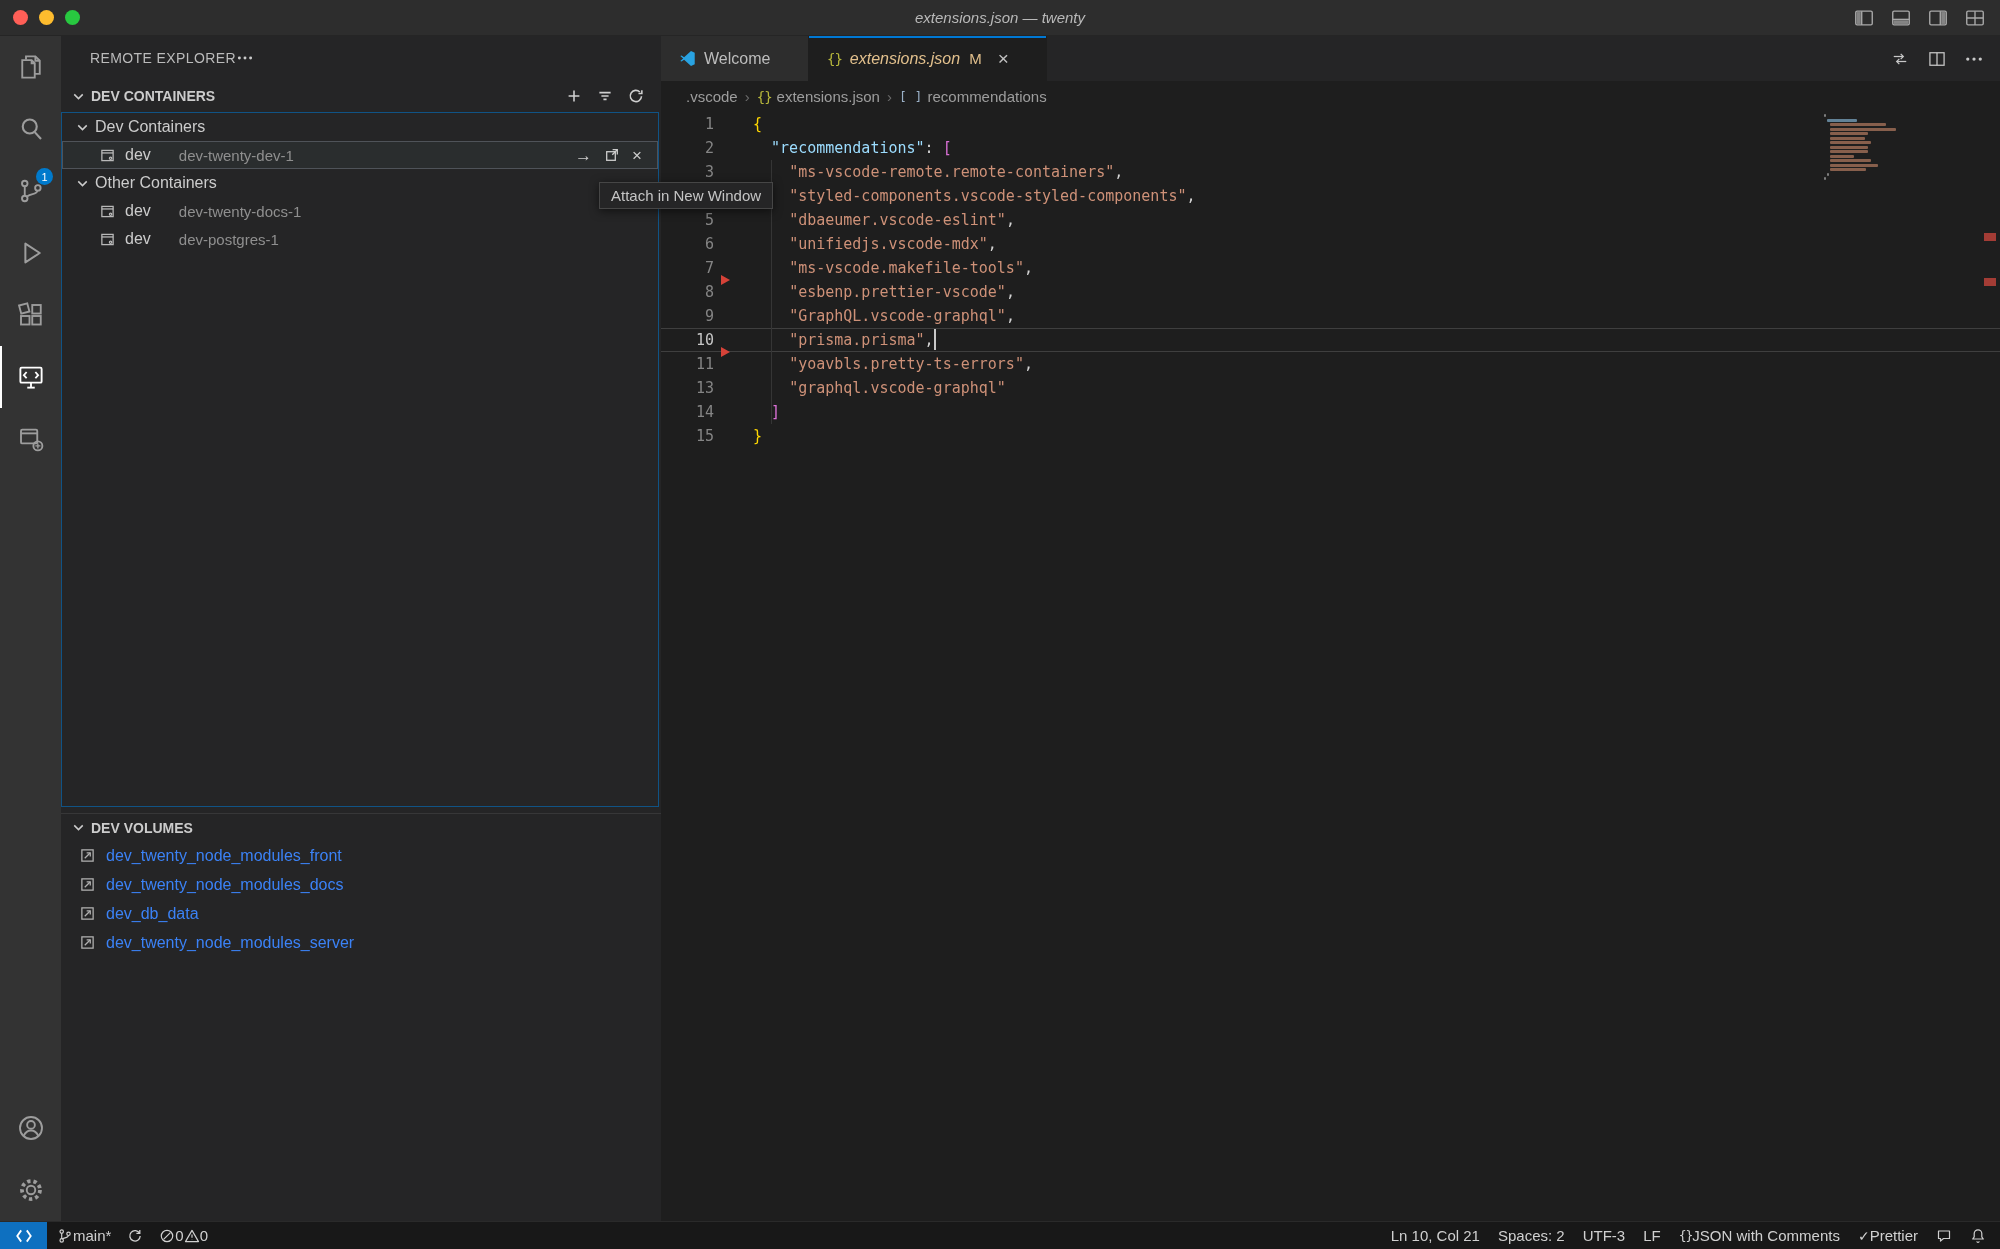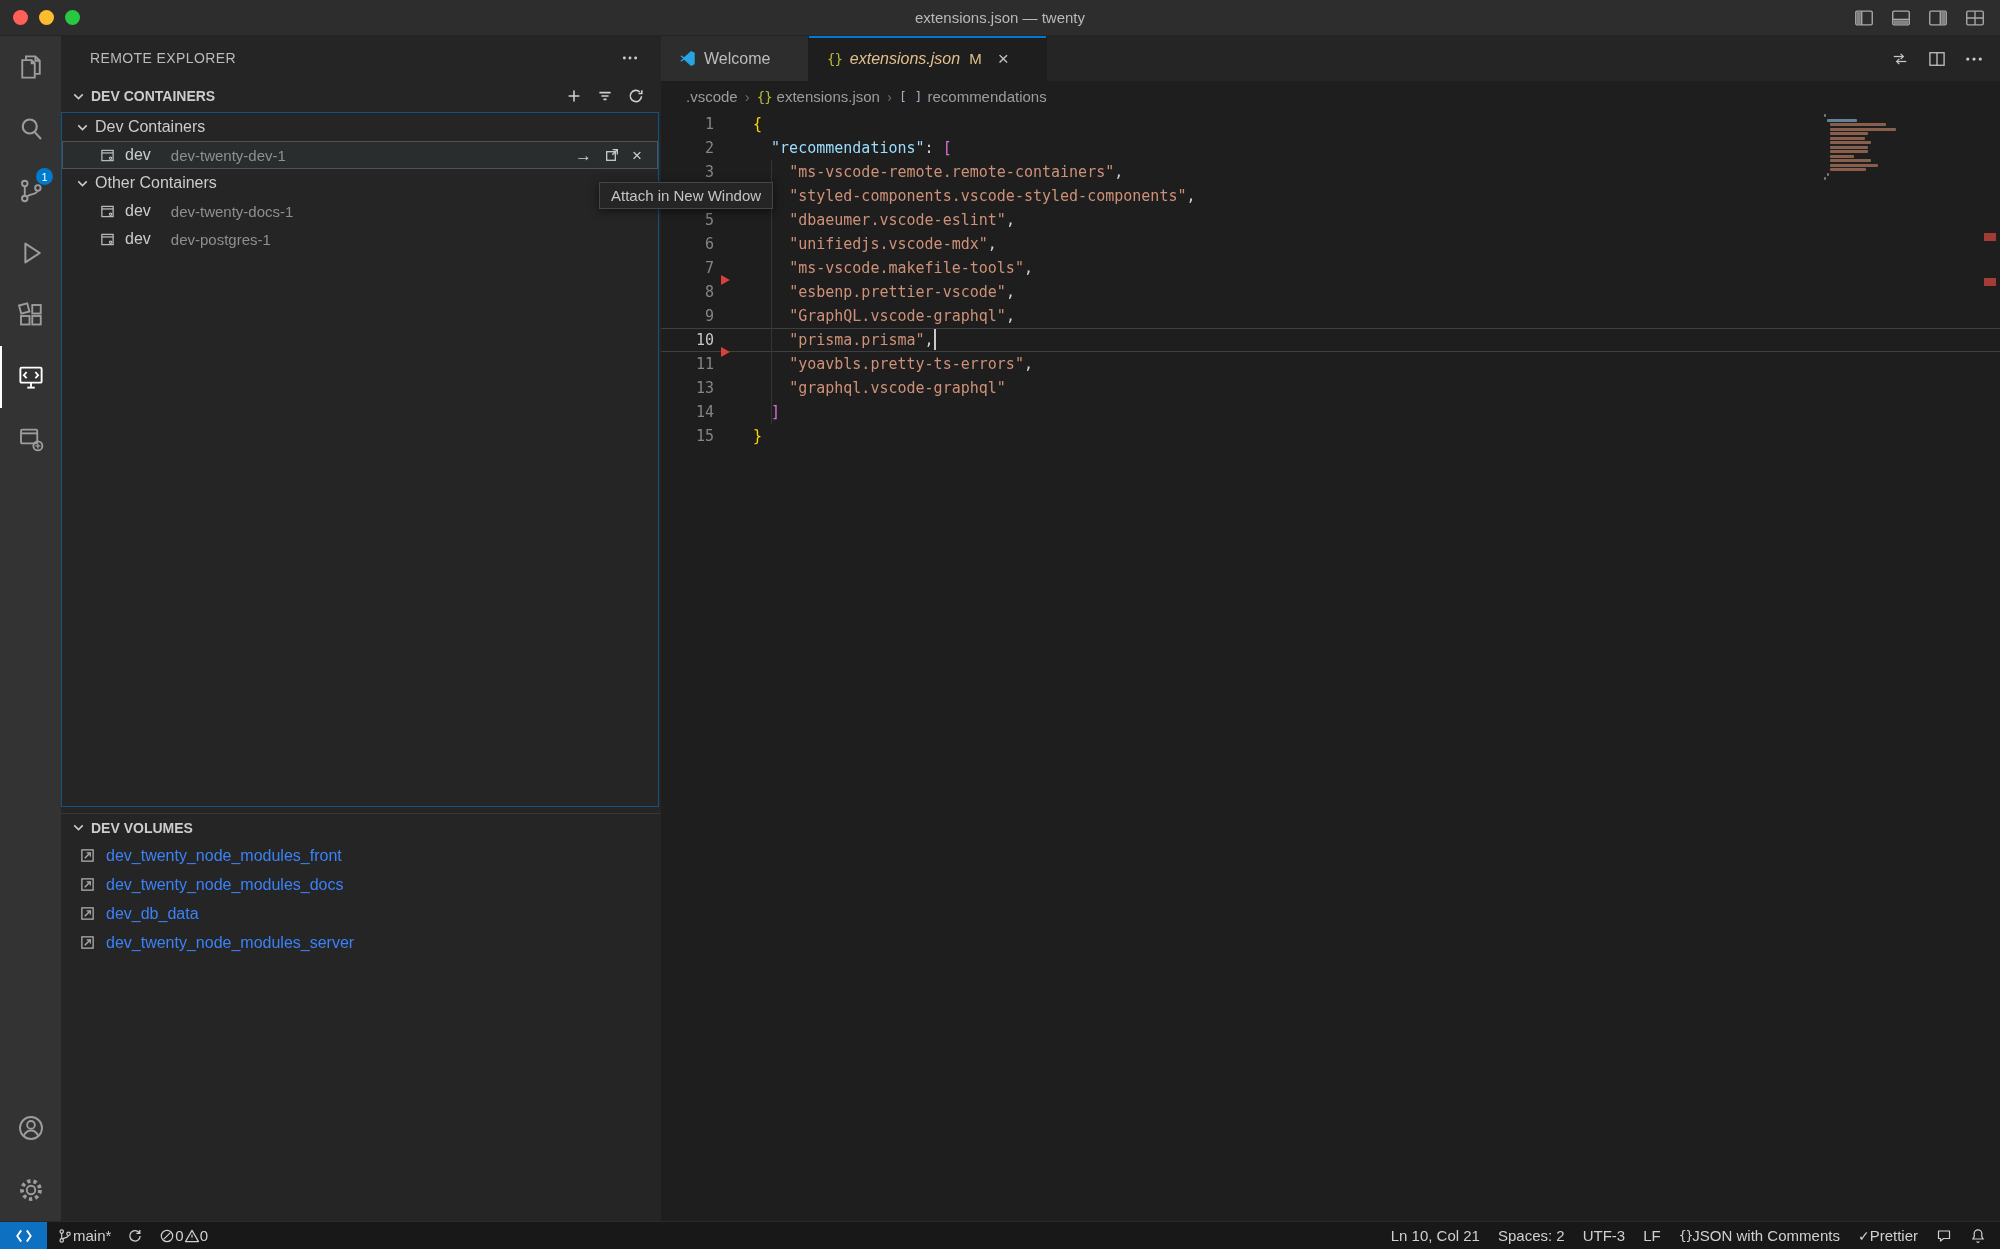--- a/index.html
+++ b/index.html
@@ -12,47 +12,47 @@
   .ic { display:inline-flex; align-items:center; justify-content:center; }
   .ic svg { width:100%; height:100%; display:block; }
   .s16{width:16px;height:16px}.s17{width:17px;height:17px}.s18{width:18px;height:18px}
   .s20{width:20px;height:20px}.s22{width:22px;height:22px}
 
   
   .titlebar{position:absolute;top:0;left:0;width:2000px;height:36px;background:#2d2d2d;border-bottom:1px solid #252525;}
   .traffic{position:absolute;left:13px;top:10px;display:flex;gap:11px;}
   .tl{width:15px;height:15px;border-radius:50%;}
   .tl.r{background:#ff5f57}.tl.y{background:#febc2e}.tl.g{background:#28c840}
-  .win-title{position:absolute;left:0;right:0;top:0;height:36px;line-height:36px;text-align:center;color:#b9b9b9;font-size:15px;}
+  .win-title{position:absolute;left:0;right:0;top:0;height:36px;line-height:36px;text-align:center;color:#b9b9b9;font-size:15px;font-style:italic;}
   .tb-actions{position:absolute;right:14px;top:7px;display:flex;gap:15px;color:#a9a9a9;}
 
   
   .activitybar{position:absolute;left:0;top:36px;bottom:28px;width:61px;background:#333333;display:flex;flex-direction:column;justify-content:space-between;}
   .ab-item{width:61px;height:62px;display:flex;align-items:center;justify-content:center;color:#9d9d9d;position:relative;cursor:pointer;}
   .ab-item.active{color:#ffffff;border-left:2px solid #ffffff;padding-right:2px;}
   .ab-item .icw{width:30px;height:30px;display:inline-flex;}
   .ab-item .icw svg{width:100%;height:100%;}
   .ab-badge{position:absolute;right:8px;top:8px;min-width:17px;height:17px;border-radius:9px;background:#007acc;color:#fff;
     font-size:11px;display:flex;align-items:center;justify-content:center;padding:0 3px;}
 
   
   .sidebar{position:absolute;left:61px;top:36px;bottom:28px;width:600px;background:#252526;color:#ccc;}
-  .sb-header{position:absolute;top:0;left:0;right:0;height:44px;display:flex;align-items:center;justify-content:space-between;padding:0 22px 0 29px;}
+  .sb-header{position:absolute;top:0;left:0;right:0;height:44px;display:flex;align-items:center;justify-content:flex-start;padding:0 22px 0 29px;}
   .sb-title{font-size:14px;color:#bbbbbb;letter-spacing:.4px;}
   .sec-h{display:flex;align-items:center;font-weight:700;font-size:14px;color:#cccccc;}
   .sec-label{margin-left:4px;flex:1;}
   #devc-h{position:absolute;top:44px;left:0;right:0;height:32px;padding:0 16px 0 9px;}
   .sec-actions{display:flex;gap:13px;color:#cfcfcf;}
   .tree-box{position:absolute;top:76px;left:0;width:598px;height:695px;border:1px solid rgba(0,122,212,.55);}
   .tree-group-h{height:28px;display:flex;align-items:center;padding-left:12px;font-size:16px;font-weight:400;color:#cccccc;cursor:pointer;}
   .tg-label{margin-left:4px;}
   .tree-row{height:28px;display:flex;align-items:center;padding-left:37px;font-size:16px;position:relative;cursor:pointer;}
   .tree-row .cicon{width:17px;height:17px;color:#b9b9b9;margin-right:9px;flex:none;}
   .rname{color:#cccccc;}
-  .rdesc{color:#8f8f8f;margin-left:20px;font-size:15px;}
+  .rdesc{color:#8f8f8f;margin-left:28px;font-size:15px;}
   .tree-row.selected{background:#2a2d2e;outline:1px solid #4f5359;outline-offset:-1px;}
   .row-actions{position:absolute;right:16px;top:0;height:100%;display:flex;align-items:center;gap:12px;color:#cccccc;}
   .ra{font-size:17px;line-height:1;cursor:pointer;}
   .tooltip{position:absolute;left:538px;top:146px;background:#252526;border:1px solid #464646;color:#c5c5c5;font-size:15px;
     padding:4px 11px;z-index:50;box-shadow:0 2px 10px rgba(0,0,0,.55);white-space:nowrap;}
   .volumes{position:absolute;top:777px;left:0;right:0;}
   .vol-h{height:28px;padding-left:9px;border-top:1px solid rgba(128,128,128,.2);}
   .vol-row{height:29px;display:flex;align-items:center;padding-left:18px;font-size:16px;color:#3b82f6;cursor:pointer;}
   .vol-row .ic{color:#b0b0b0;margin-right:10px;}
   .help{position:absolute;bottom:2px;left:0;right:0;height:28px;padding-left:9px;border-top:1px solid rgba(128,128,128,.2);}

